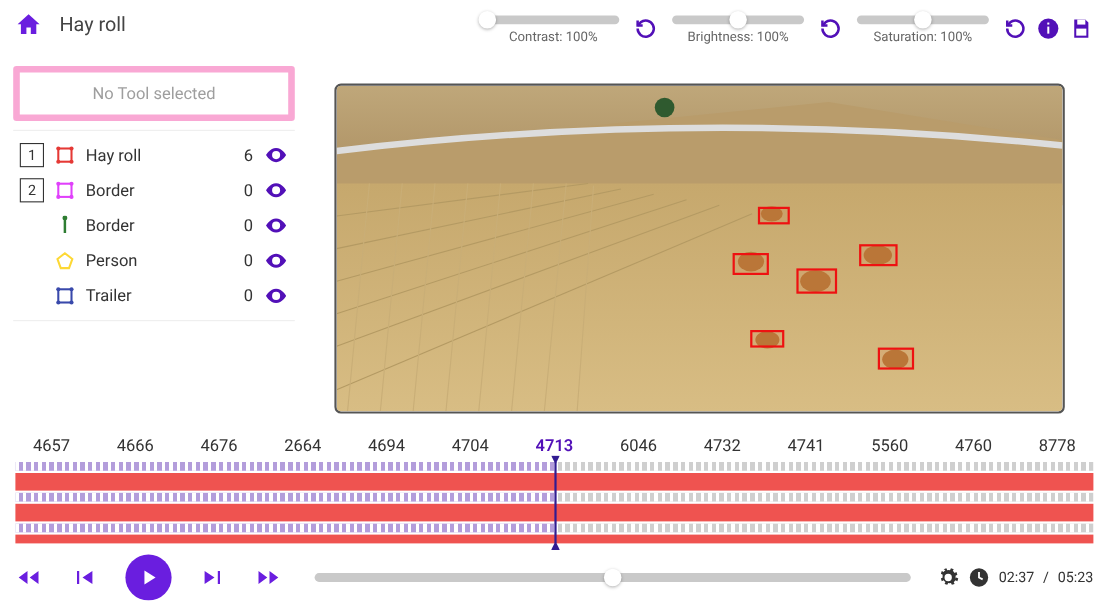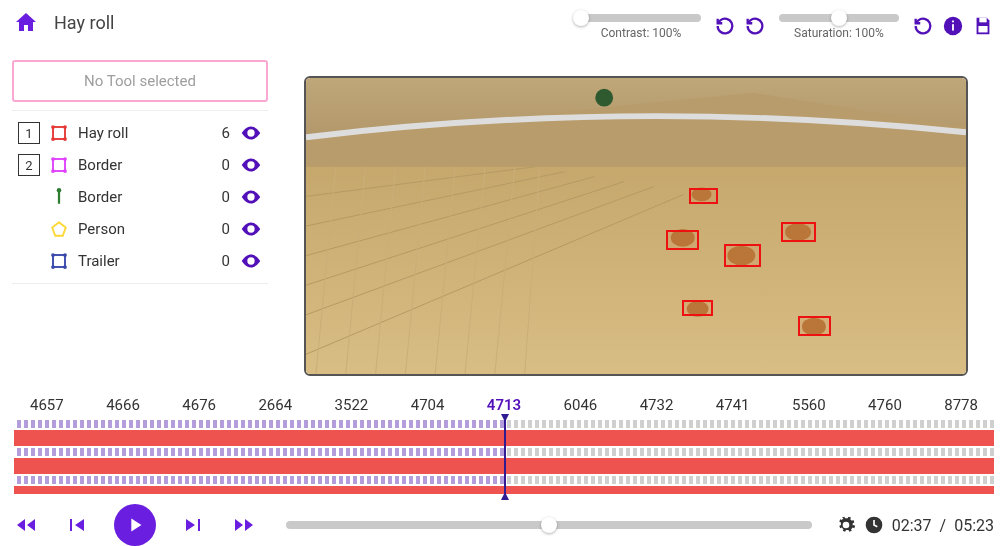--- a/index.html
+++ b/index.html
@@ -15,21 +15,21 @@
   .slider-group { display: flex; flex-direction: column; align-items: center; width: 130px; }
   .slider-track { position: relative; width: 120px; height: 8px; background: #c9c9c9; border-radius: 4px; margin-top: 4px; }
   .slider-thumb { position: absolute; top: 50%; transform: translate(-50%,-50%); width: 16px; height: 16px; background: #fff; border-radius: 50%; box-shadow: 0 1px 3px rgba(0,0,0,0.3); }
   .slider-label { font-size: 12px; color: #666; margin-top: 4px; }
   .reset-icon { width: 22px; height: 22px; color: #5210b8; margin-top: 2px; }
   .info-icon, .save-icon { width: 22px; height: 22px; color: #5210b8; margin-top: 2px; }
 
   
   .main { display: flex; flex: 1; min-height: 0; }
   .sidebar { width: 280px; padding: 6px 12px; }
-  .no-tool { border: 2px solid #f9a8d4; border-radius: 3px; padding: 10px; text-align: center; color: #9e9e9e; font-size: 15px; margin: 6px 0 8px 0; }
+  .no-tool { border: 6px solid #f9a8d4; border-radius: 3px; padding: 10px; text-align: center; color: #9e9e9e; font-size: 15px; margin: 6px 0 8px 0; }
   .classes { border-top: 1px solid #eee; border-bottom: 1px solid #eee; padding: 6px 0; }
   .class-row { display: flex; align-items: center; height: 32px; gap: 10px; padding: 0 6px; }
   .key-box { width: 22px; height: 22px; border: 1px solid #333; display: flex; align-items: center; justify-content: center; font-size: 13px; color: #333; }
   .key-box.empty { border: none; }
   .class-icon { width: 18px; height: 18px; flex: none; }
   .class-name { flex: 1; font-size: 15px; color: #333; }
   .class-count { width: 24px; text-align: right; font-size: 15px; color: #333; }
   .eye-icon { width: 22px; height: 22px; color: #5210b8; flex: none; }
 
   .canvas-wrap { flex: 1; padding: 28px 14px 0 24px; }
@@ -54,21 +54,21 @@
   .playhead::after { bottom:-6px; transform:translateX(-50%) rotate(180deg); }
 
   
   .controls { display: flex; align-items: center; padding: 10px 14px 0 14px; gap: 10px; }
   .ctrl-icons { display: flex; align-items: center; gap: 26px; }
   .ctrl-btn { width: 24px; height: 24px; color: #6a1edf; }
   .play-btn { width: 42px; height: 42px; border-radius: 50%; background: #6a1edf; display: flex; align-items: center; justify-content: center; }
   .play-btn svg { width: 22px; height: 22px; color: #fff; }
   .progress { flex: 1; margin: 0 14px 0 20px; position: relative; height: 8px; background: #c9c9c9; border-radius: 4px; }
   .progress-thumb { position: absolute; top:50%; transform:translate(-50%,-50%); width:16px; height:16px; background:#fff; border-radius:50%; box-shadow:0 1px 3px rgba(0,0,0,0.3); }
-  .time-info { display: flex; align-items: center; gap: 8px; font-size: 16px; color: #333; }
+  .time-info { display: flex; align-items: center; gap: 8px; font-size: 13px; color: #333; }
   .gear-icon, .clock-icon { width: 20px; height: 20px; color: #333; }
 </style>
 </head>
 <body>
 
 <div class="app">
 
   <div class="top">
     <div class="top-left">
       <svg class="home-icon" viewBox="0 0 24 24" fill="currentColor">
@@ -80,20 +80,26 @@
       <div class="slider-group">
         <div class="slider-track">
             <div class="slider-thumb" style="50"></div>
           </div>
         <div class="slider-label">Contrast: 100%</div>
       </div>
       <svg class="reset-icon" viewBox="0 0 24 24" fill="none" stroke="currentColor" stroke-width="2.5">
           <path d="M4 12a8 8 0 1 0 3-6.2L4 9"></path>
           <path d="M4 4v5h5"></path>
         </svg>
+      <div class="slider-group">
+        <div class="slider-track">
+            <div class="slider-thumb" style="left:50%"></div>
+          </div>
+        <div class="slider-label">Brightness: 100%</div>
+      </div>
       <svg class="reset-icon" viewBox="0 0 24 24" fill="none" stroke="currentColor" stroke-width="2.5">
           <path d="M4 12a8 8 0 1 0 3-6.2L4 9"></path>
           <path d="M4 4v5h5"></path>
         </svg>
       <div class="slider-group">
         <div class="slider-track">
             <div class="slider-thumb" style="left:50%"></div>
           </div>
         <div class="slider-label">Saturation: 100%</div>
       </div>
@@ -244,21 +250,21 @@
         </div>
     </div>
   </div>
 
   <div class="timeline">
     <div class="frame-ticks">
         <span class="frame-tick">4657</span>
         <span class="frame-tick">4666</span>
         <span class="frame-tick">4676</span>
         <span class="frame-tick">2664</span>
-        <span class="frame-tick">3522</span>
+        <span class="frame-tick">4694</span>
         <span class="frame-tick">4704</span>
         <span class="frame-tick current">4713</span>
         <span class="frame-tick">6046</span>
         <span class="frame-tick">4732</span>
         <span class="frame-tick">4741</span>
         <span class="frame-tick">5560</span>
         <span class="frame-tick">4760</span>
         <span class="frame-tick">8778</span>
       </div>
     <div class="tracks">

